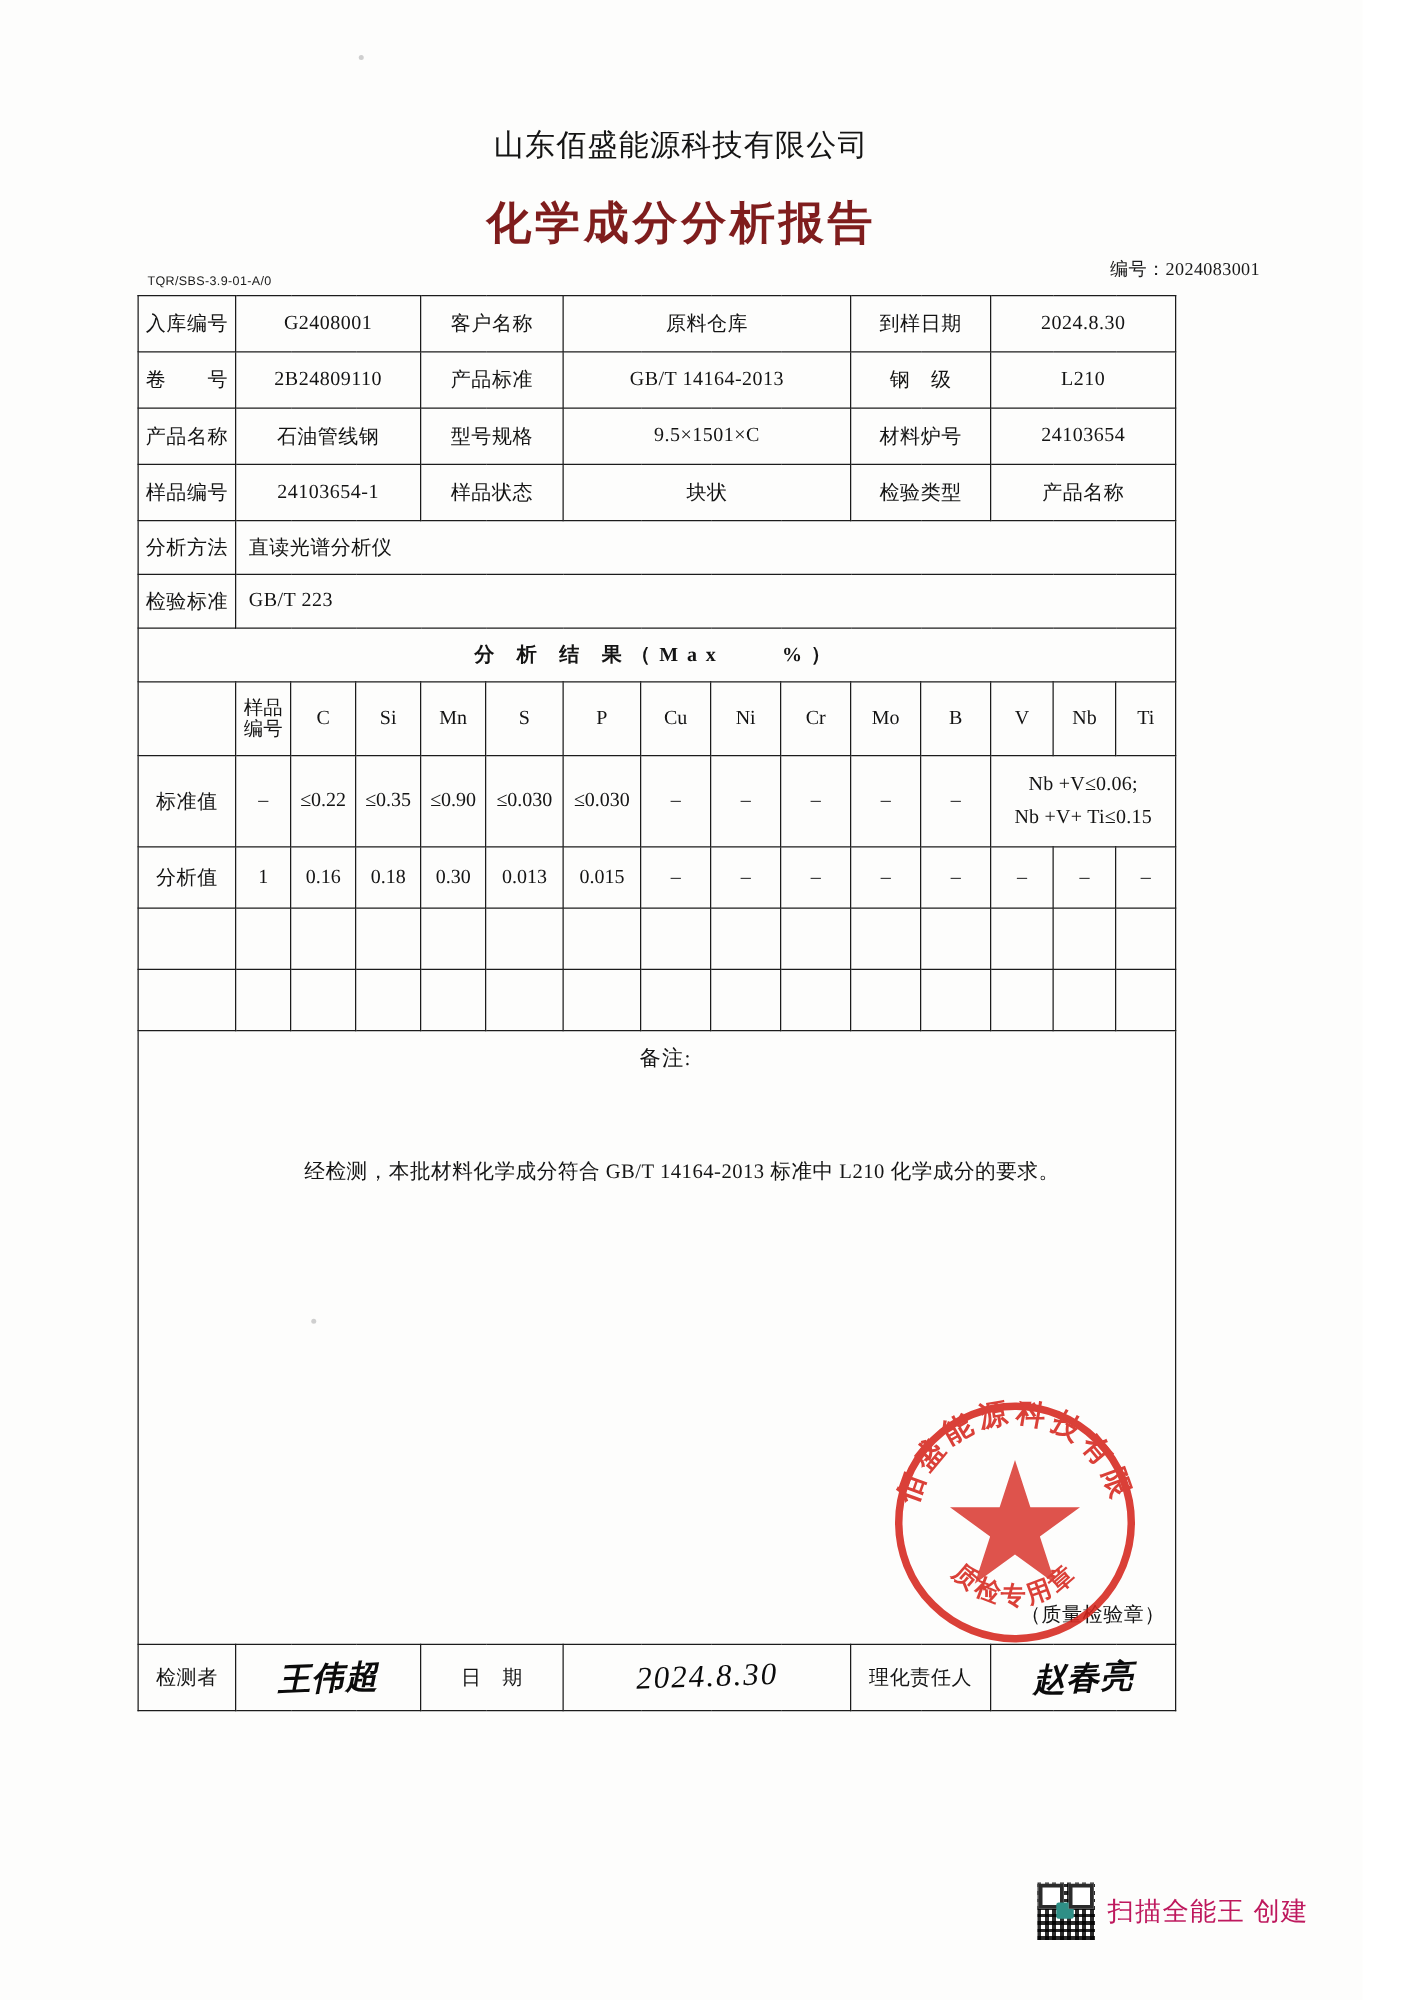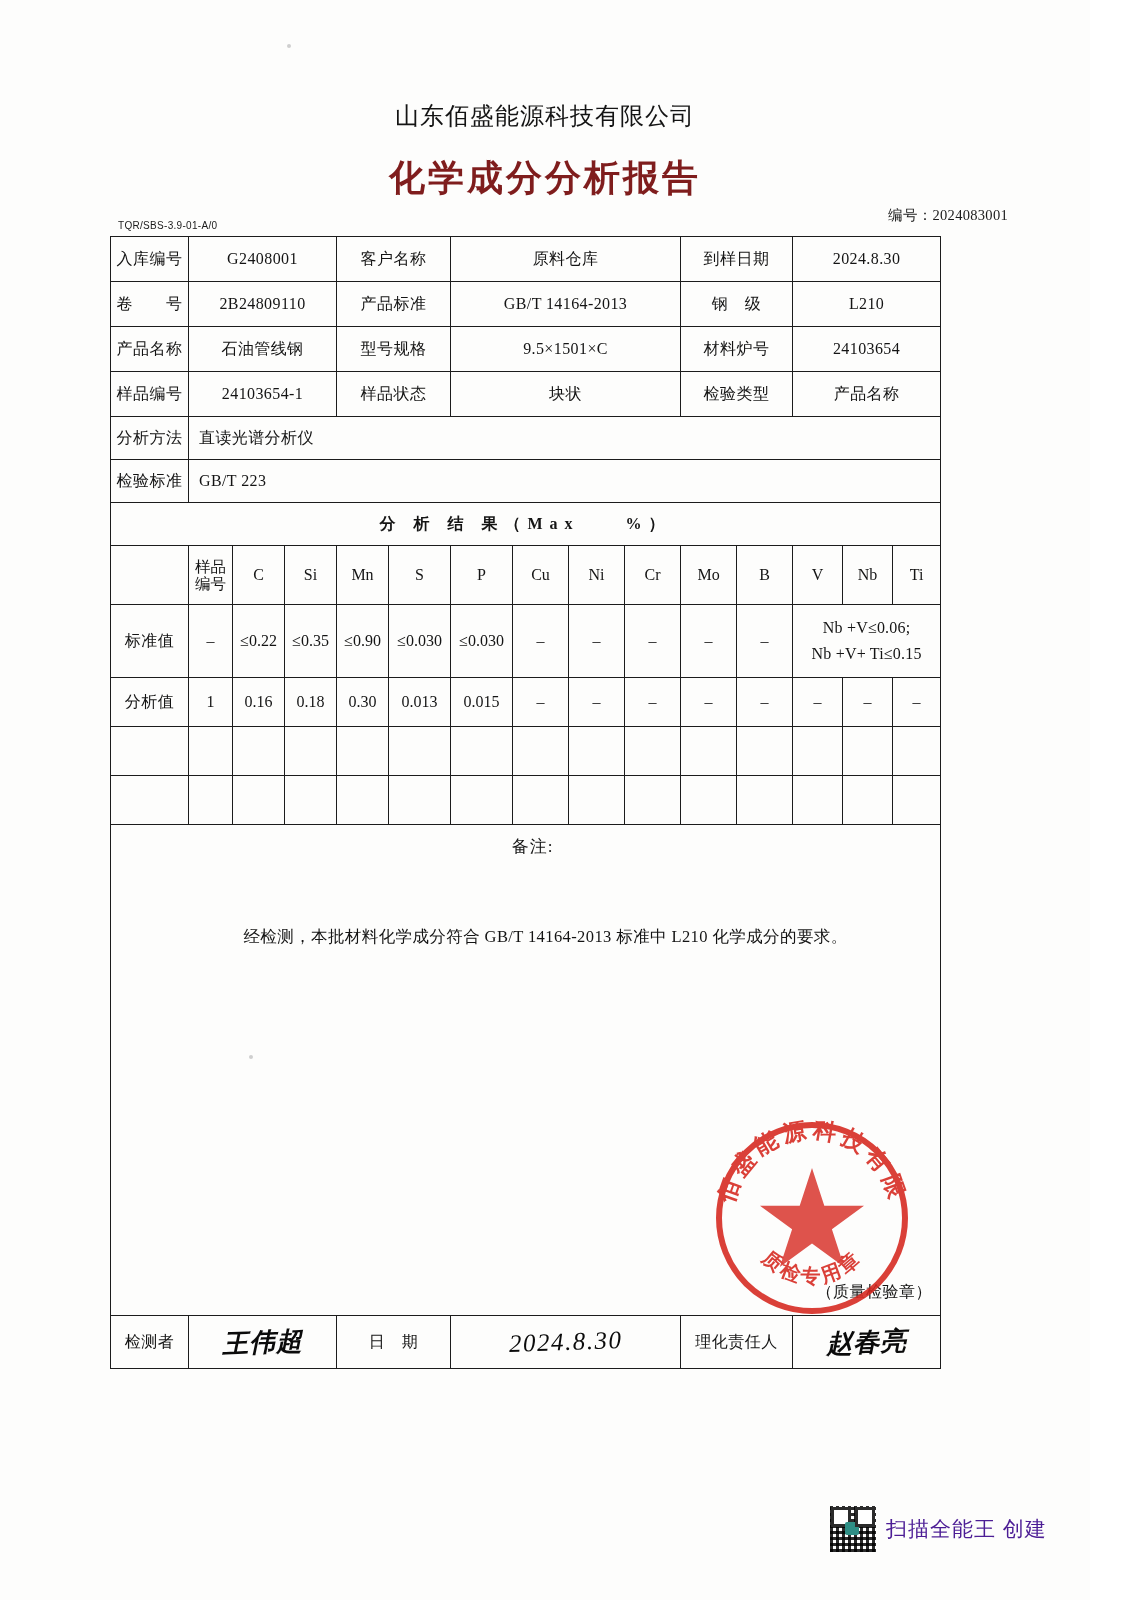--- a/index.html
+++ b/index.html
@@ -215,21 +215,21 @@
   .qr::after { right: 1px; top: 1px; }
   .qr-center {
     position: absolute;
     left: 15px; top: 16px;
     width: 14px; height: 13px;
     background: #2f8f86;
     border-radius: 2px;
   }
   .footer-text {
     font-size: 21px;
-    color: #4c1d95;
+    color: #be185d;
     letter-spacing: 1px;
     font-family: "Liberation Sans", sans-serif;
   }
 
   .speck {
     position: absolute;
     background: #cfcfcf;
     border-radius: 50%;
   }
 </style>

